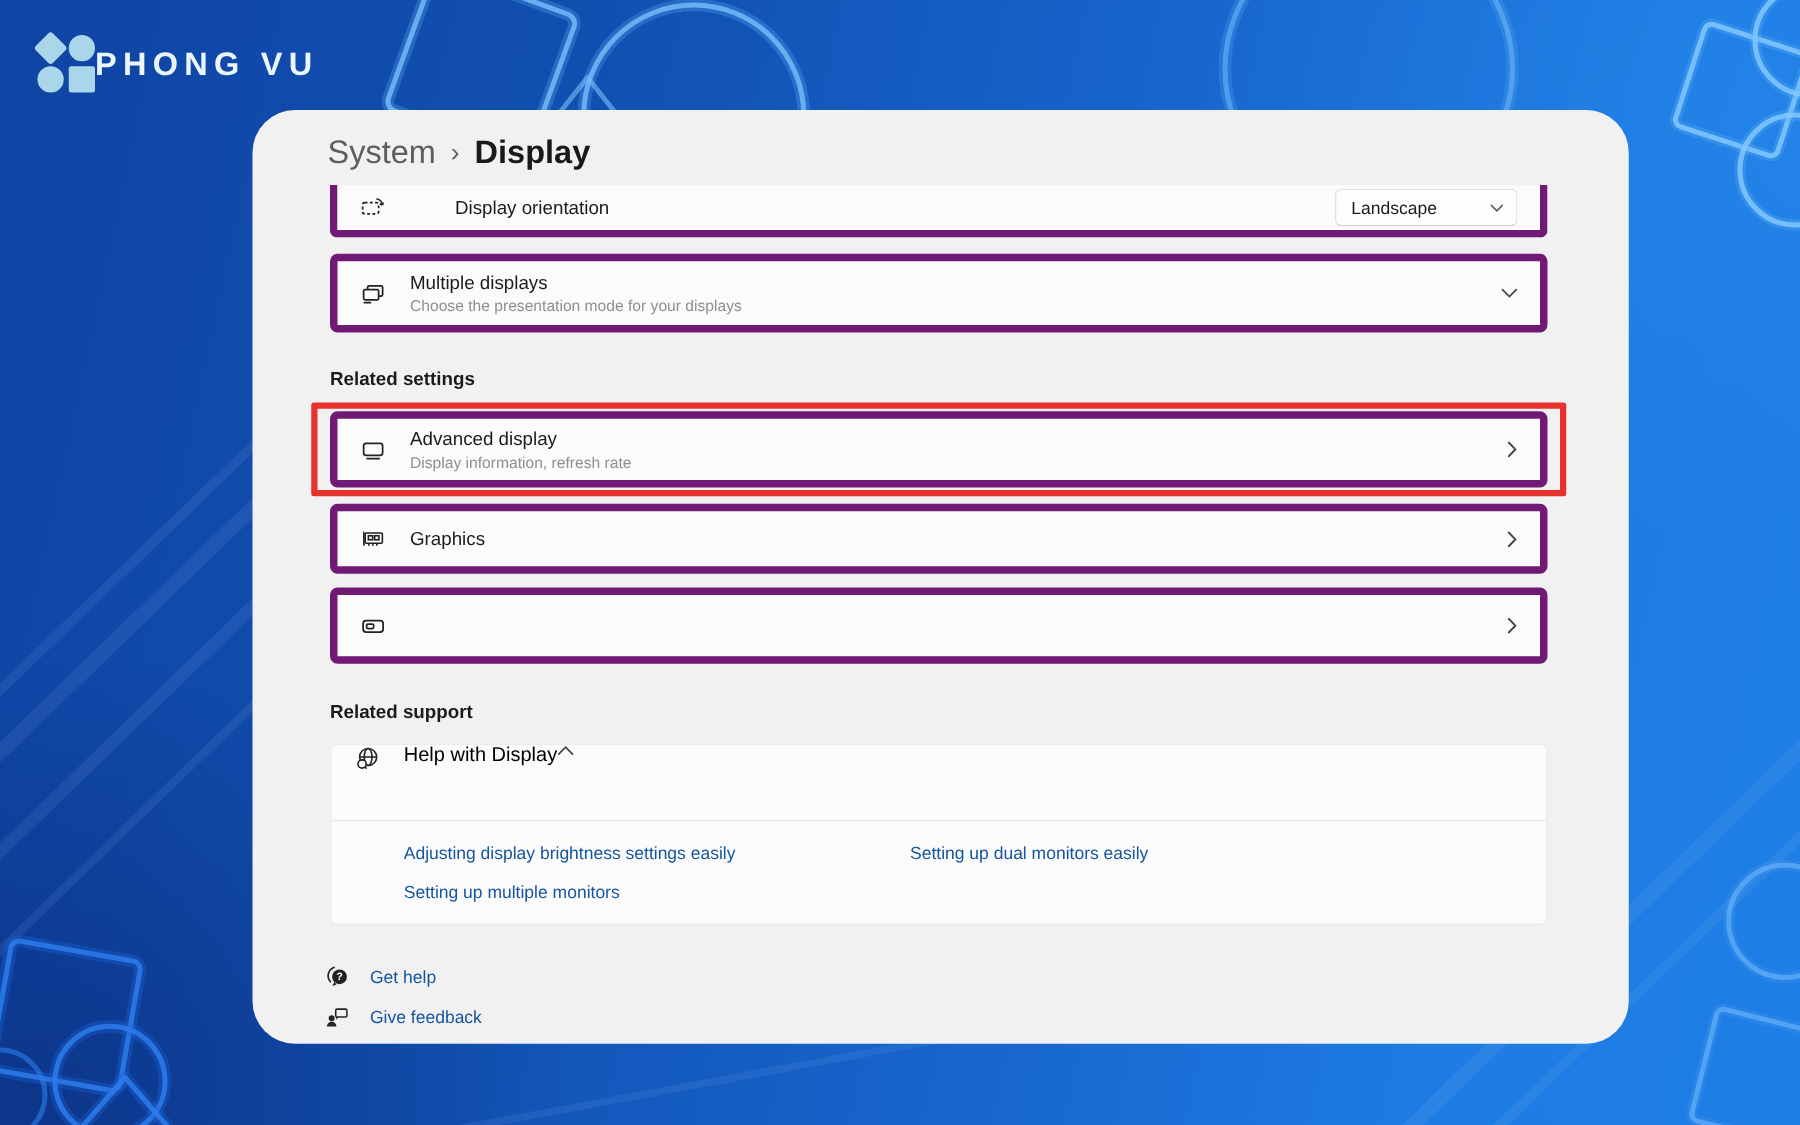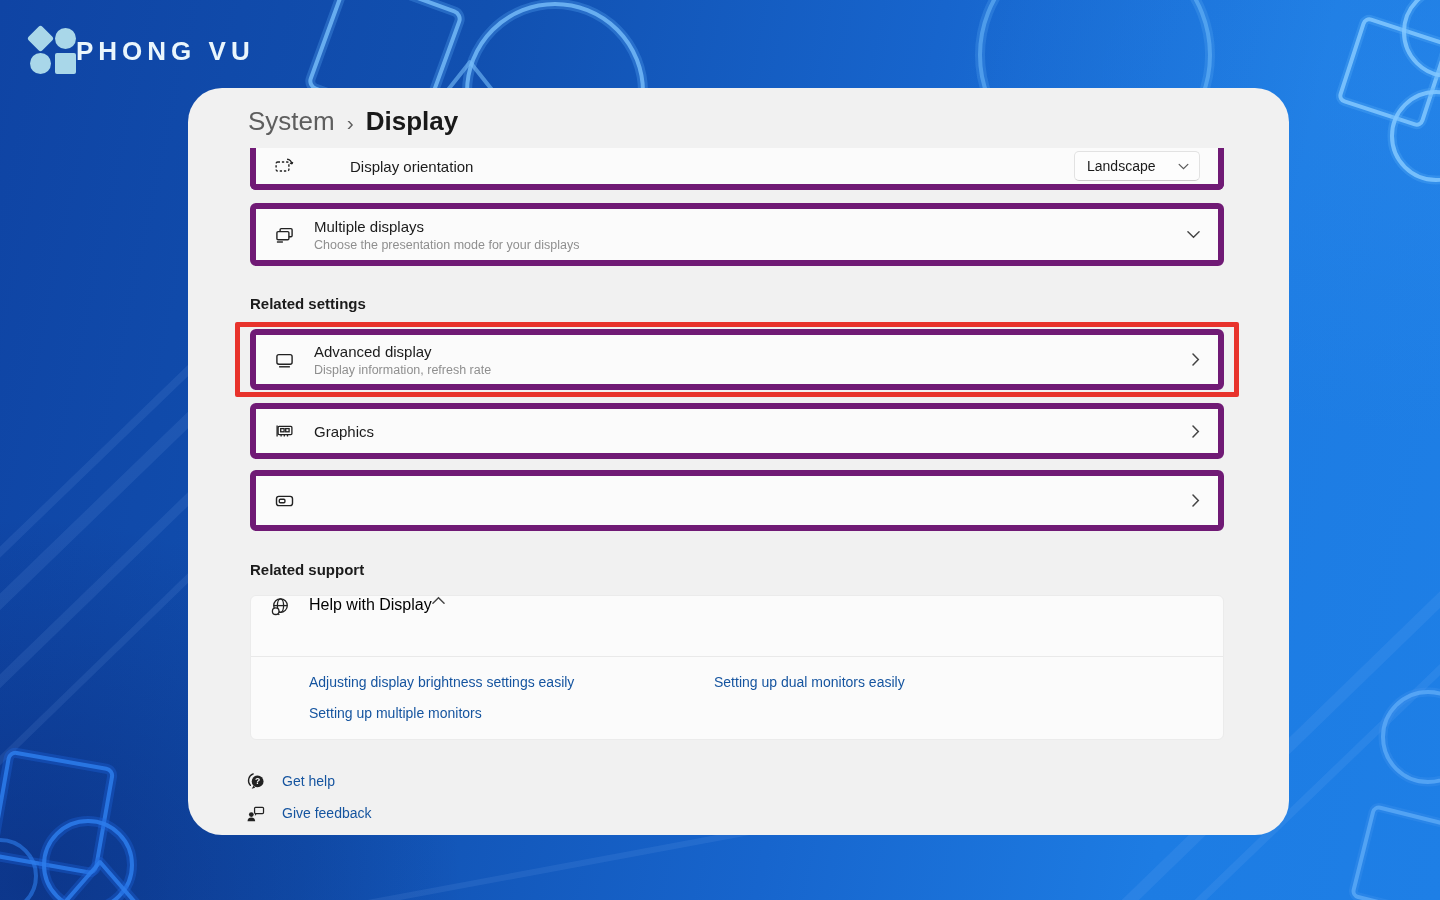--- a/index.html
+++ b/index.html
@@ -14,36 +14,36 @@
   
   .brand{position:absolute;left:30px;top:28px;display:flex;align-items:center;}
   .brand-grid{width:46px;height:46px;display:grid;grid-template-columns:21px 21px;grid-template-rows:21px 21px;gap:4px;}
   .shape{background:#a9d7e9;}
   .shape.diamond{transform:rotate(45deg) scale(0.92);border-radius:3px;}
   .shape.circle{border-radius:50%;}
   .shape.square{border-radius:2px;}
   .brand-name{color:#eaf6fc;font-size:26px;font-weight:bold;letter-spacing:5px;}
 
   
-  .card{position:absolute;left:188px;top:88px;width:1101px;height:747px;background:#f1f1f1;border-radius:34px;}
+  .card{position:absolute;left:202px;top:88px;width:1101px;height:747px;background:#f1f1f1;border-radius:34px;}
   .breadcrumb{position:absolute;left:60px;top:18px;display:flex;align-items:center;gap:12px;font-size:26px;}
   .crumb-parent{color:#5e5e5e;}
   .crumb-sep{color:#5e5e5e;font-size:21px;padding-top:2px;}
   .crumb-current{color:#191919;font-weight:bold;}
 
   .row{position:absolute;left:62px;width:974px;background:#fbfbfb;border:6px solid #701a75;
     border-radius:6px;box-sizing:border-box;display:flex;align-items:center;padding:0 18px 0 18px;}
   .row .ic{width:22px;height:20px;margin-right:18px;flex:0 0 auto;display:flex;align-items:center;}
   .row .txt{display:flex;flex-direction:column;gap:3px;}
   .row .title{font-size:15px;color:#1b1b1b;}
   .row .subtitle{font-size:12.5px;color:#8f8f8f;}
   .row .right{margin-left:auto;display:flex;align-items:center;}
   .section-label{position:absolute;left:62px;font-size:15px;font-weight:bold;color:#1b1b1b;}
 
-  .dropdown{display:flex;align-items:center;justify-content:space-between;width:126px;height:30px;
+  .dropdown{display:flex;align-items:center;justify-content:space-between;width:146px;height:30px;
     background:#fdfdfd;border:1px solid #e2e2e2;border-bottom-color:#cccccc;border-radius:5px;
     box-sizing:border-box;padding:0 10px 0 12px;font-size:14px;color:#1b1b1b;}
   .highlight-box{position:absolute;left:47px;top:234px;width:1004px;height:75px;
     border:5px solid #e8332c;box-sizing:border-box;border-radius:2px;z-index:5;}
 
   .help-container{position:absolute;left:62px;top:507px;width:974px;height:145px;background:#fbfbfb;
     border:1px solid #ebebeb;border-radius:6px;box-sizing:border-box;}
   .help-row{display:flex;height:60px;padding:0 18px;border-bottom:1px solid #e9e9e9;}
   .help-row .ic{width:24px;height:22px;margin-right:16px;display:flex;align-items:center;}
   .help-links{display:grid;grid-template-columns:390px auto;row-gap:12px;padding:17px 0 0 58px;gap:15px;}

